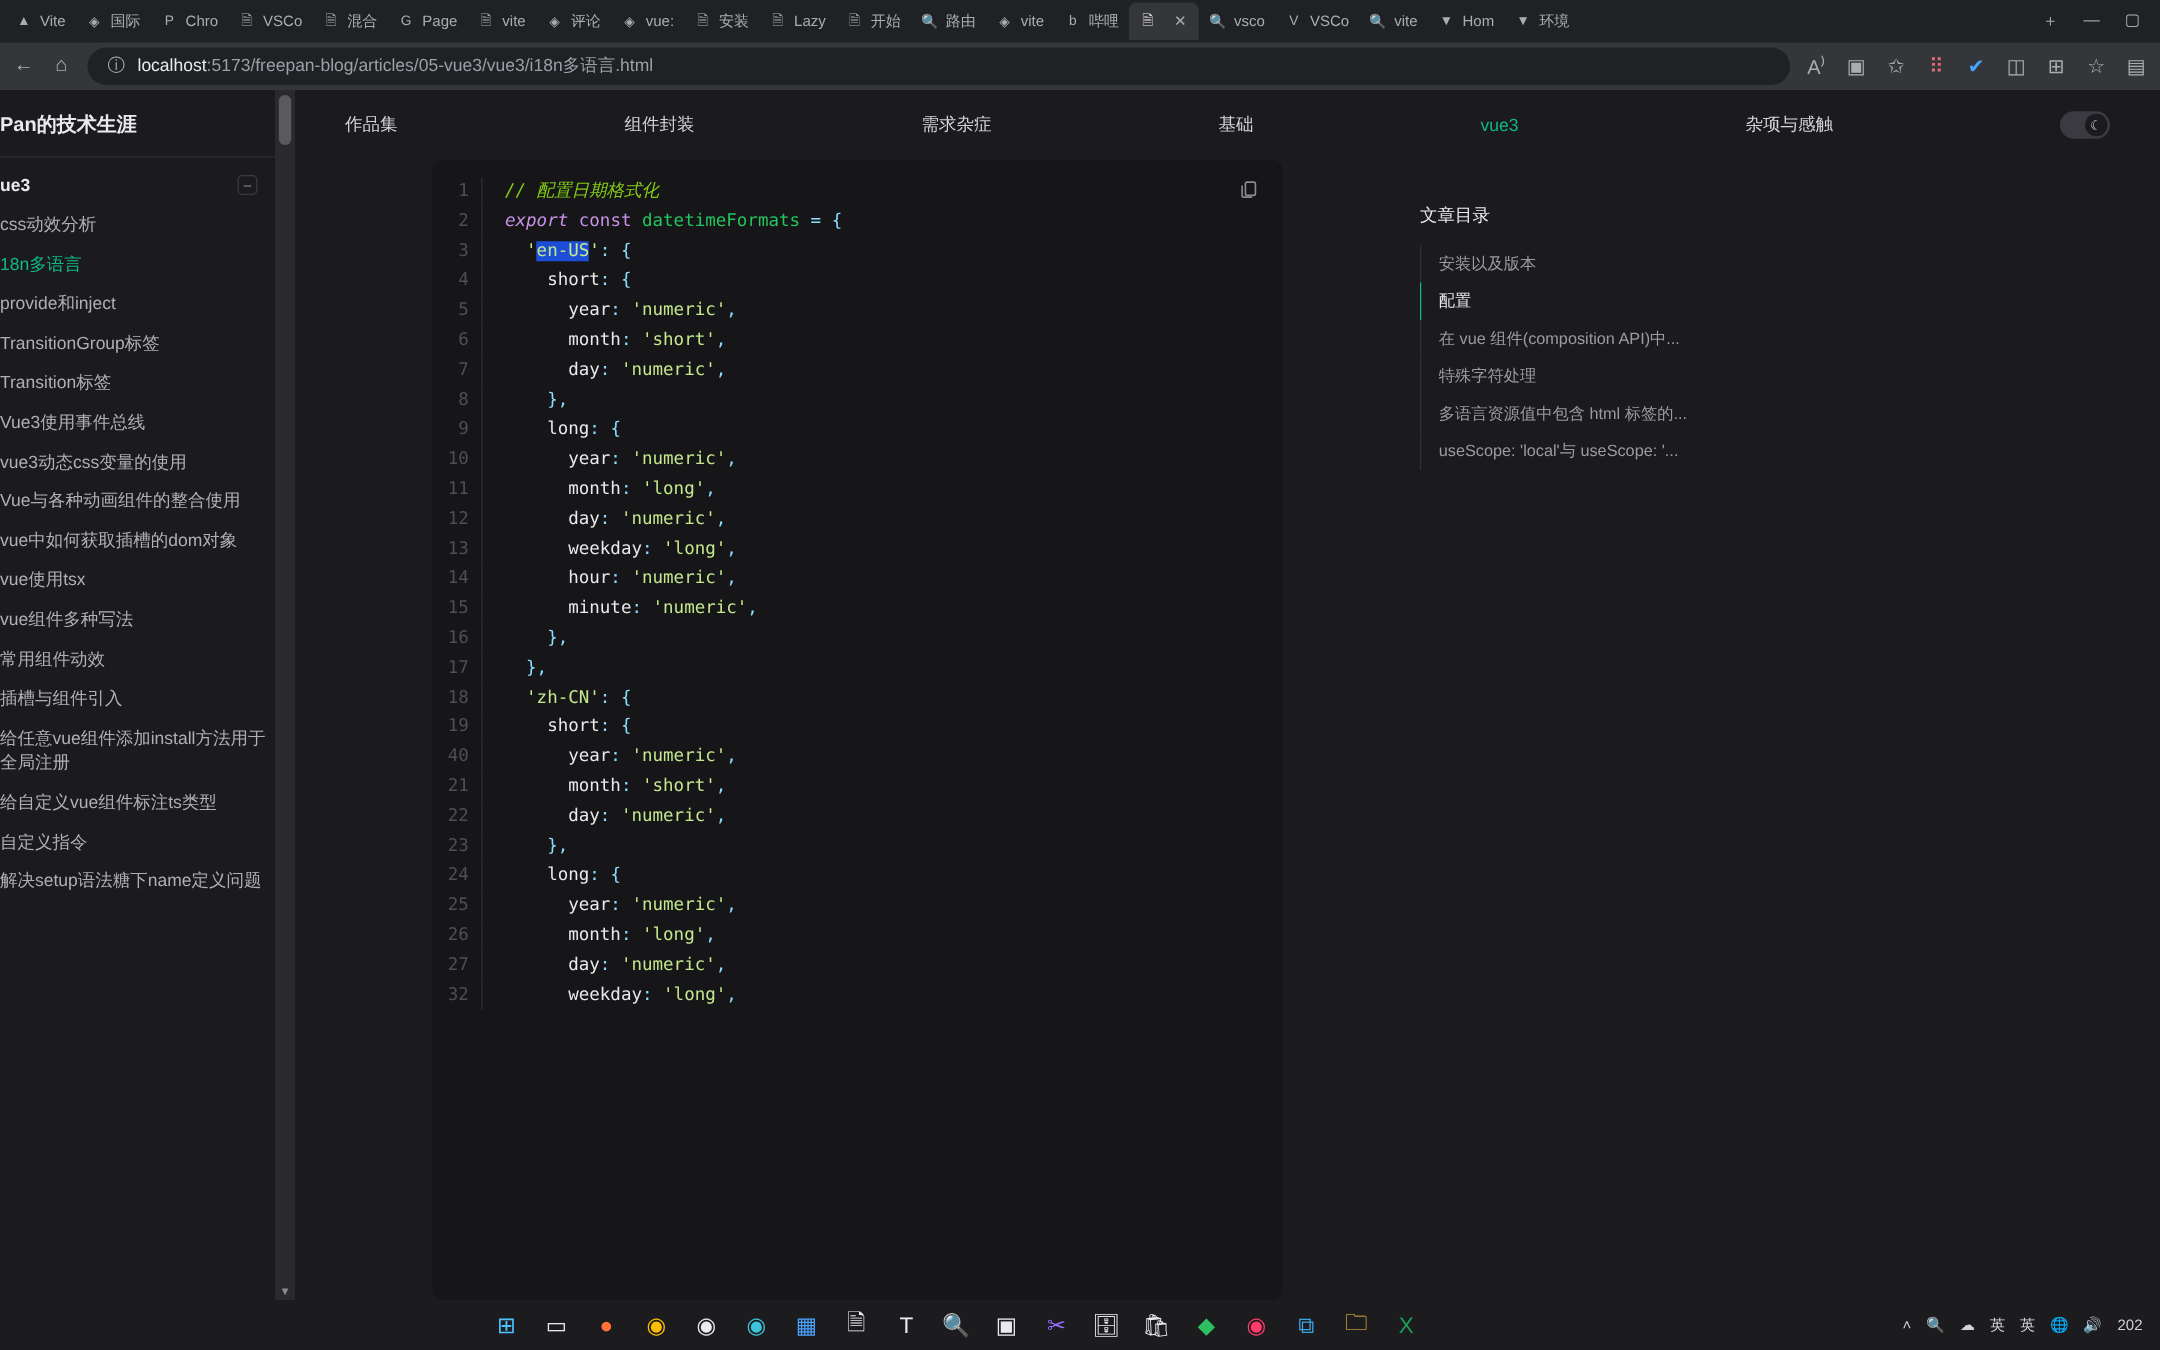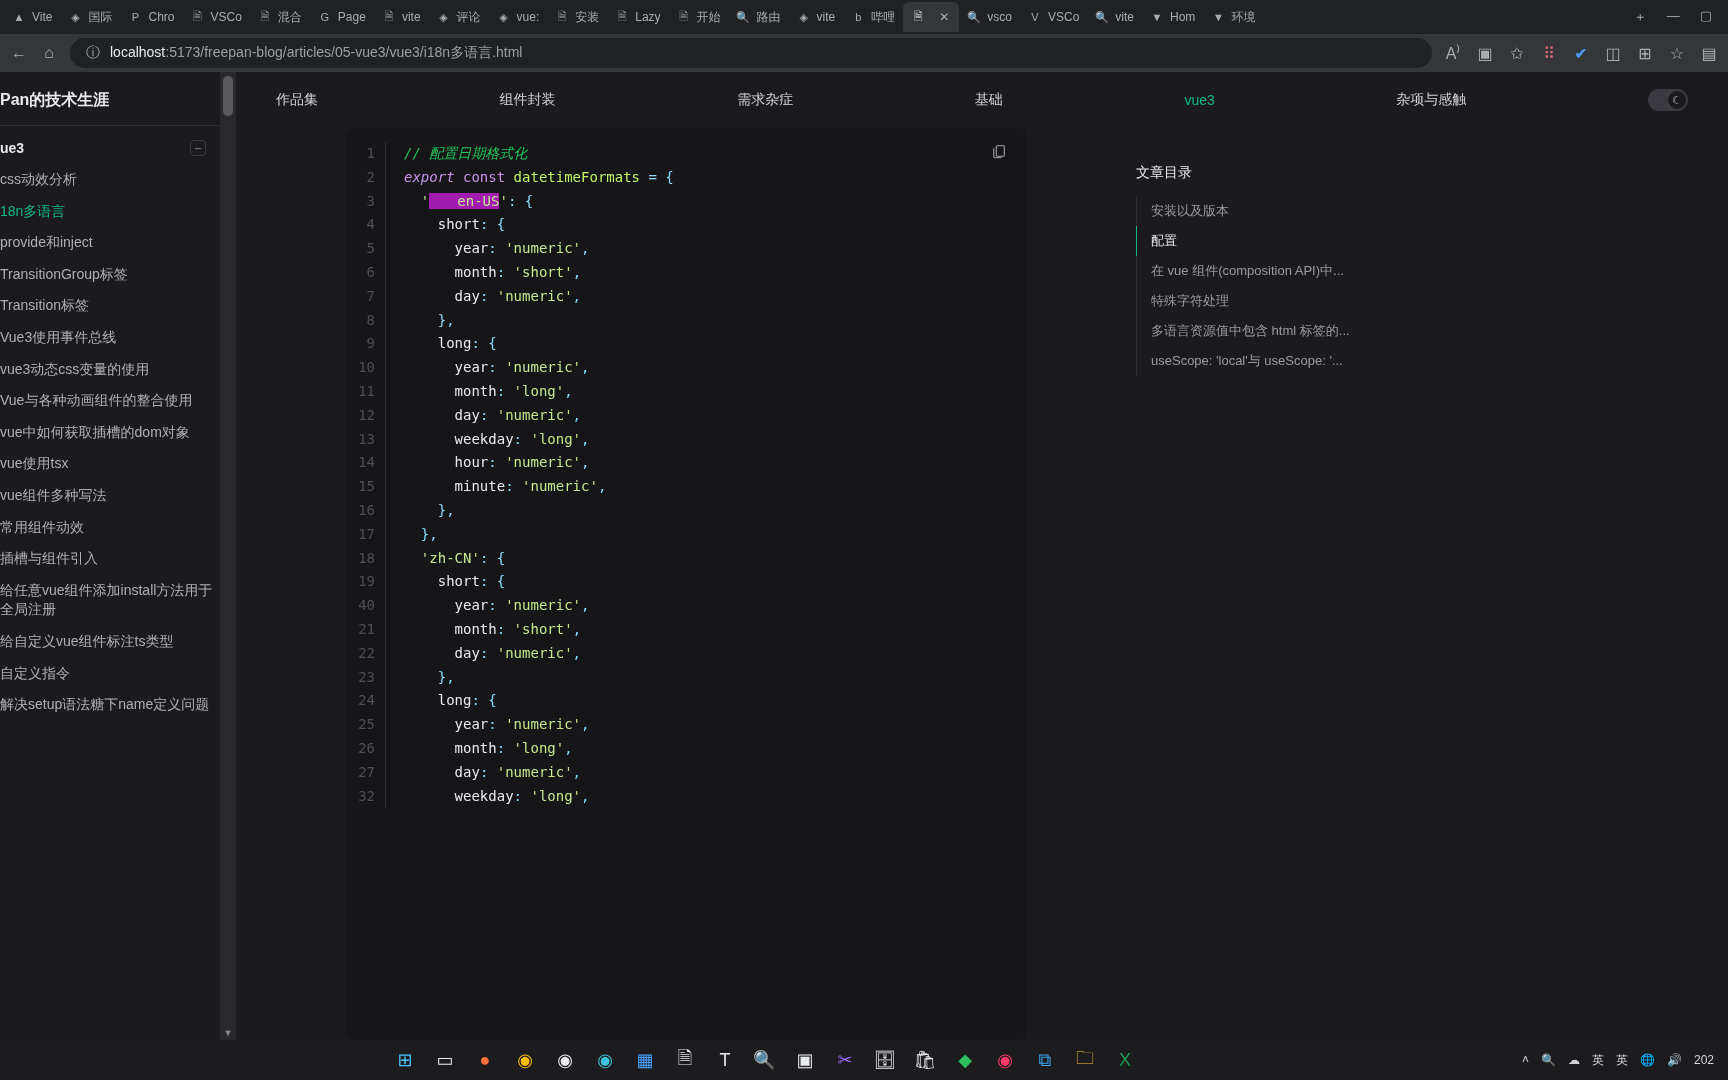--- a/index.html
+++ b/index.html
@@ -181,28 +181,28 @@
 }
 .code-line {
   display:flex;
   padding: 0 18px 0 0;
 }
 .gutter {
   width: 40px; text-align:right; color:#4e4e56; flex-shrink:0;
   user-select:none; border-right:1px solid #2e2e33; margin-right:18px; padding-right:10px;
 }
 .code-content { white-space: pre; }
-.c-comment { color:#22c55e; font-style:italic; }
+.c-comment { color:#84cc16; font-style:italic; }
 .c-kw { color:#c792ea; font-style:italic; }
 .c-kw2 { color:#c792ea; }
-.c-id { color:#bef264; }
+.c-id { color:#22c55e; }
 .c-prop { color:#e8eaed; }
 .c-str { color:#c3e88d; }
 .c-punct { color:#89ddff; }
-.c-sel { background:#a21caf;padding-left:28px; }
+.c-sel { background:#1d4ed8; }
 
 
 .toc {
   margin-left: 110px;
   width: 230px;
   padding-top: 36px;
 }
 .toc-title { font-size:14px; font-weight:400; color:#e8eaed; margin-bottom:14px; }
 .toc-item {
   font-size: 13px;

